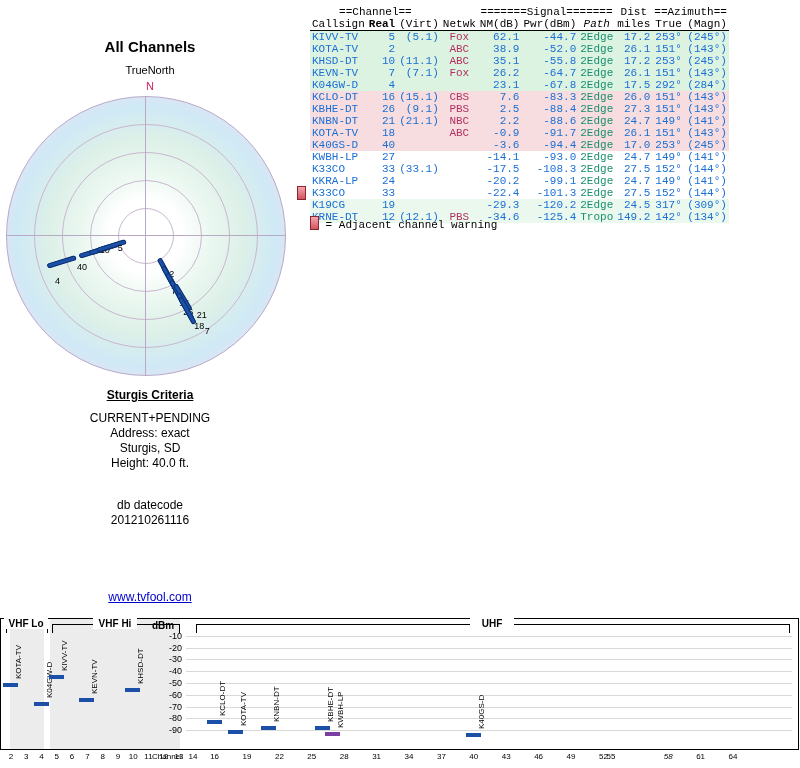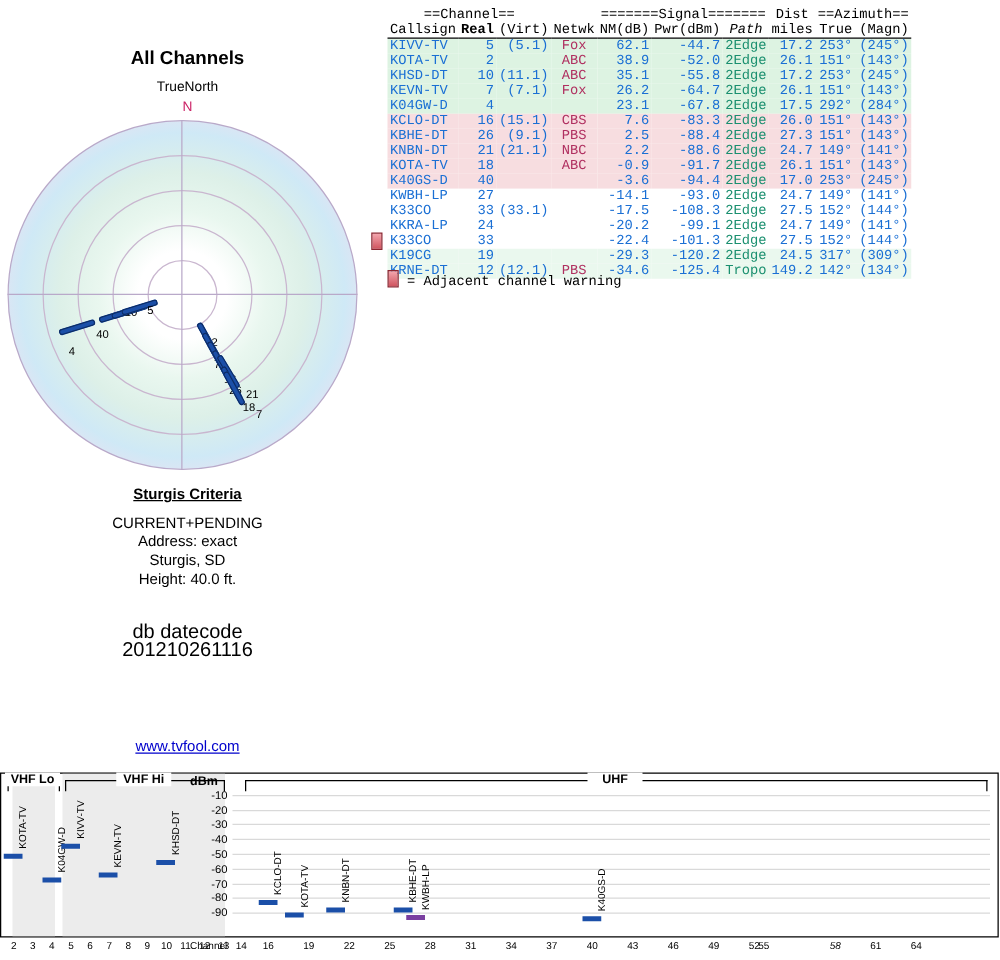--- a/index.html
+++ b/index.html
@@ -20,21 +20,21 @@
   #ring3{left:84px;top:84px;width:112px;height:112px;border:1px solid #c9b6cf;}
   #ring4{left:112px;top:112px;width:56px;height:56px;border:1px solid #c9b6cf;}
   #axis-v{position:absolute;left:139px;top:0;width:1px;height:280px;background:#b9a9c9;}
   #axis-h{position:absolute;left:0;top:139px;width:280px;height:1px;background:#b9a9c9;}
   .sig{position:absolute;height:5px;border-radius:3px;background:#1b4fa8;transform-origin:0 50%;box-shadow:0 0 0 1px #0d2d66 inset;}
   .siglbl{position:absolute;font-size:9px;color:#000;font-family:"Liberation Sans",sans-serif;}
 
   
   #criteria{position:absolute;left:0;top:388px;width:300px;text-align:center;font-size:12px;color:#000;line-height:15px;}
   #criteria .hdr{font-weight:bold;text-decoration:underline;display:block;margin-bottom:8px;}
-  #datecode{position:absolute;left:0;top:498px;width:300px;text-align:center;font-size:16px;color:#000;line-height:15px;}
+  #datecode{position:absolute;left:0;top:498px;width:300px;text-align:center;font-size:12px;color:#000;line-height:15px;}
 
   
   #site-link{position:absolute;left:0;top:590px;width:300px;text-align:center;font-size:12px;color:#0000cc;text-decoration:underline;cursor:pointer;}
 
   
   #table-panel{position:absolute;left:310px;top:6px;width:486px;}
   table.chan{border-collapse:collapse;font-family:"Liberation Mono",monospace;font-size:11px;}
   table.chan th,table.chan td{padding:0 2px;white-space:pre;line-height:12px;}
   .grp{font-family:"Liberation Mono",monospace;font-size:11px;color:#000;text-align:center;white-space:pre;}
   .colhdr td{color:#000;border-bottom:1px solid #000;}

